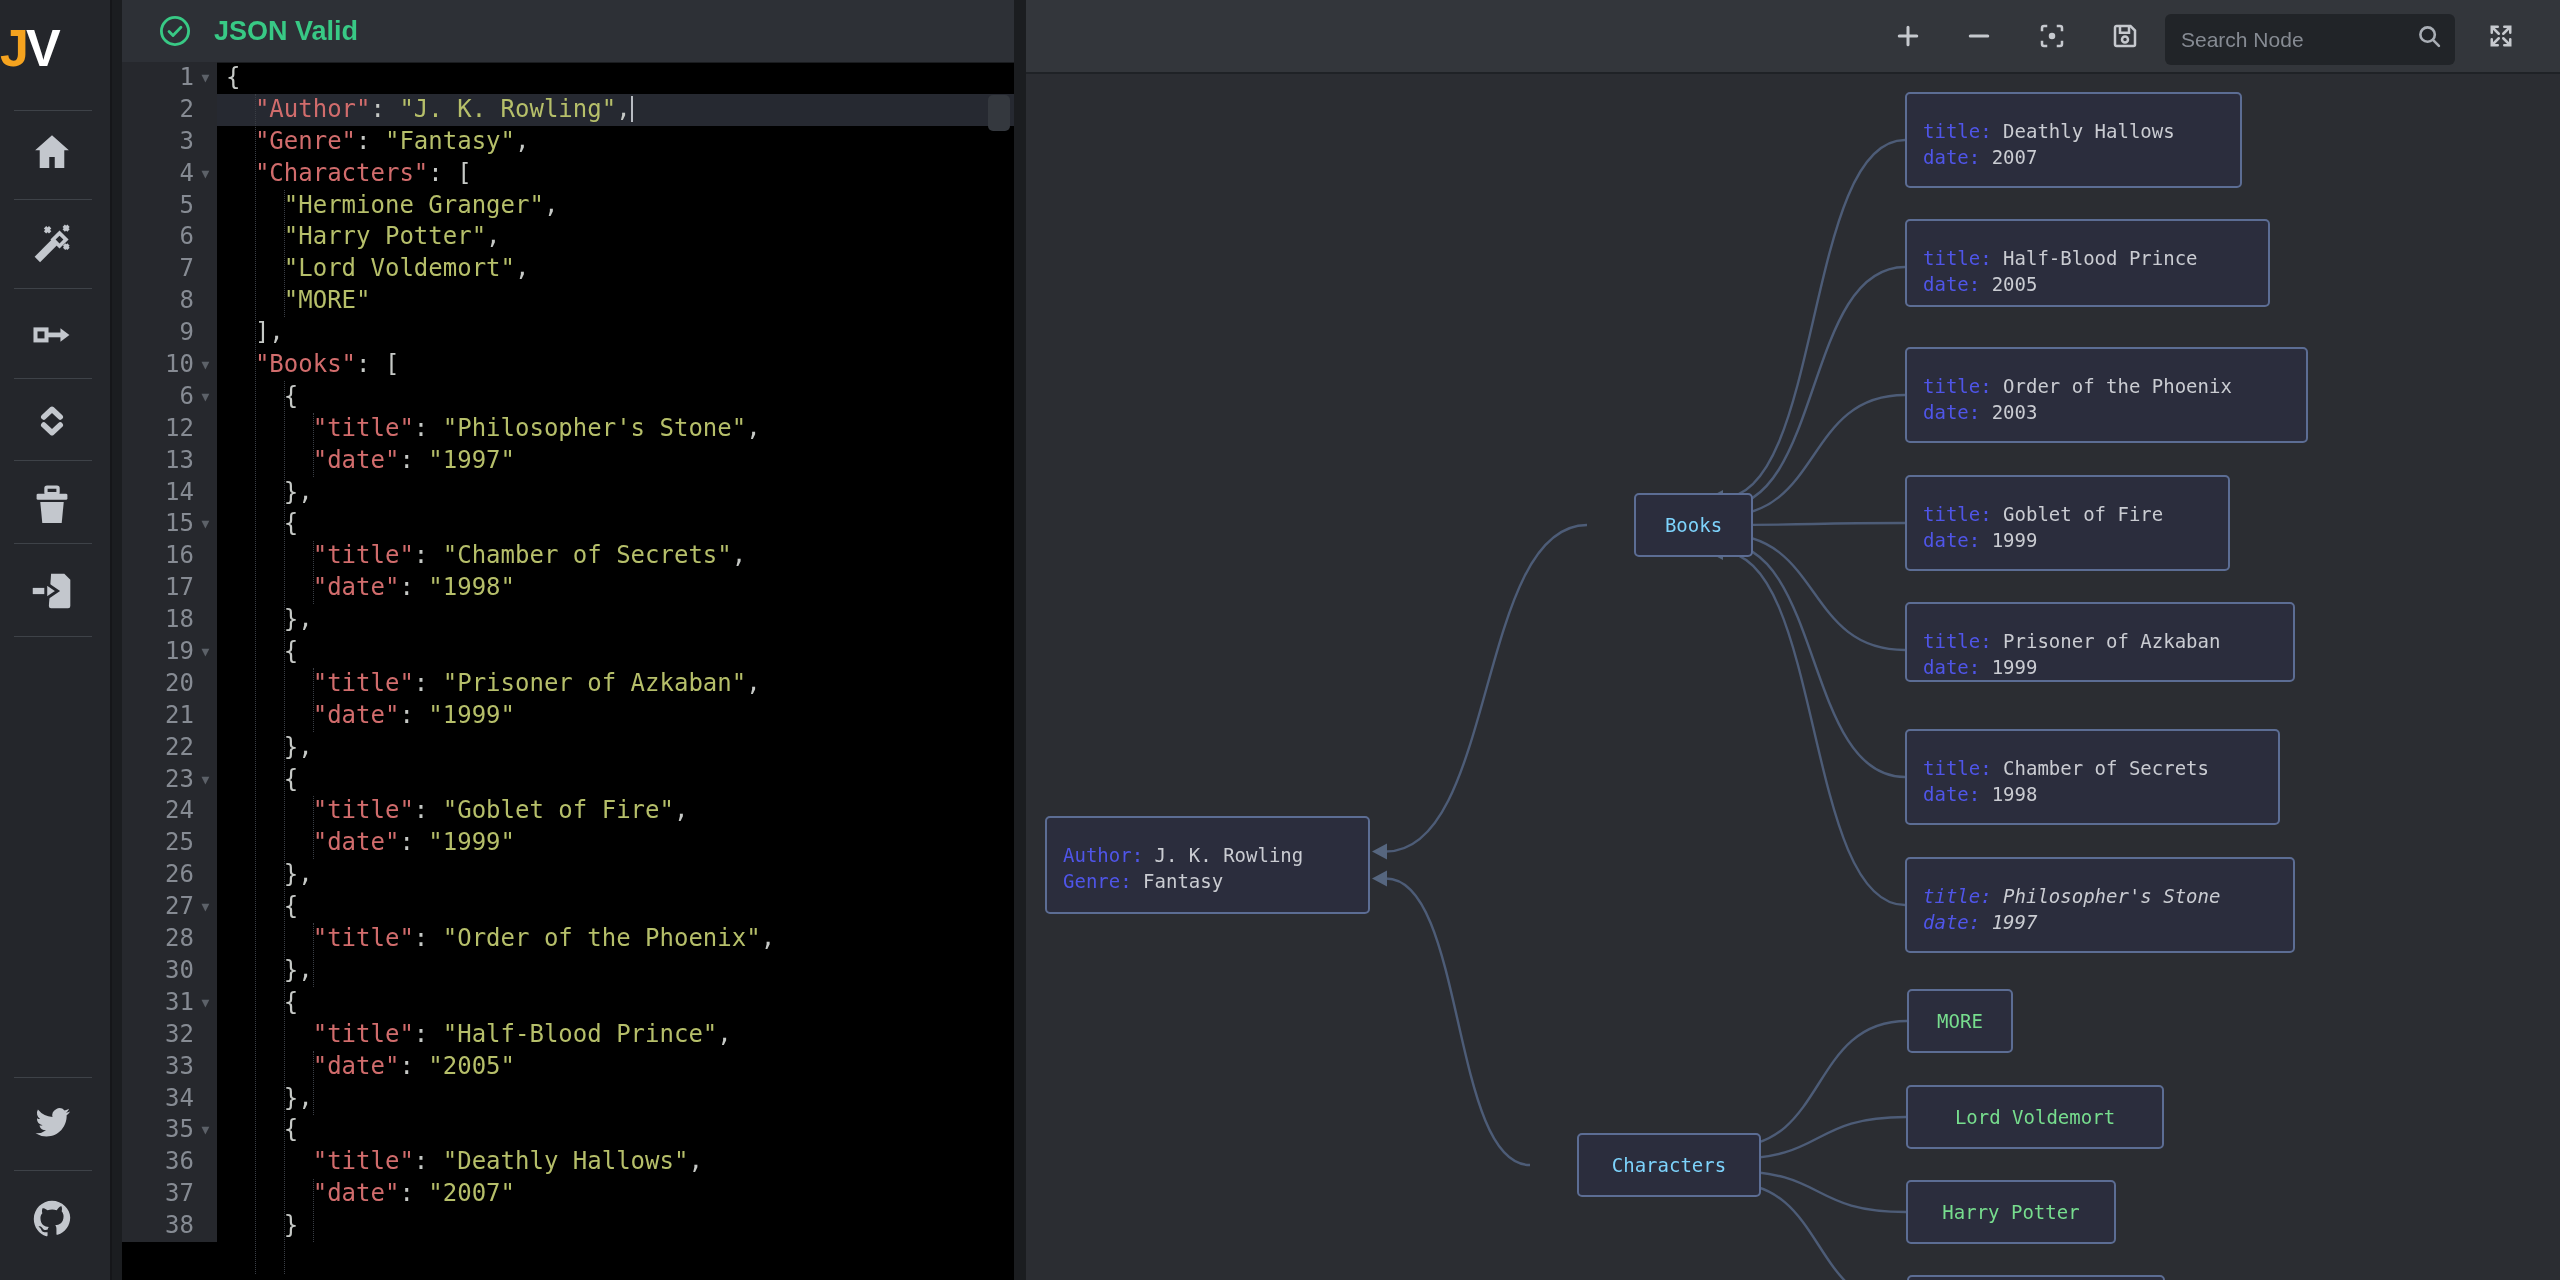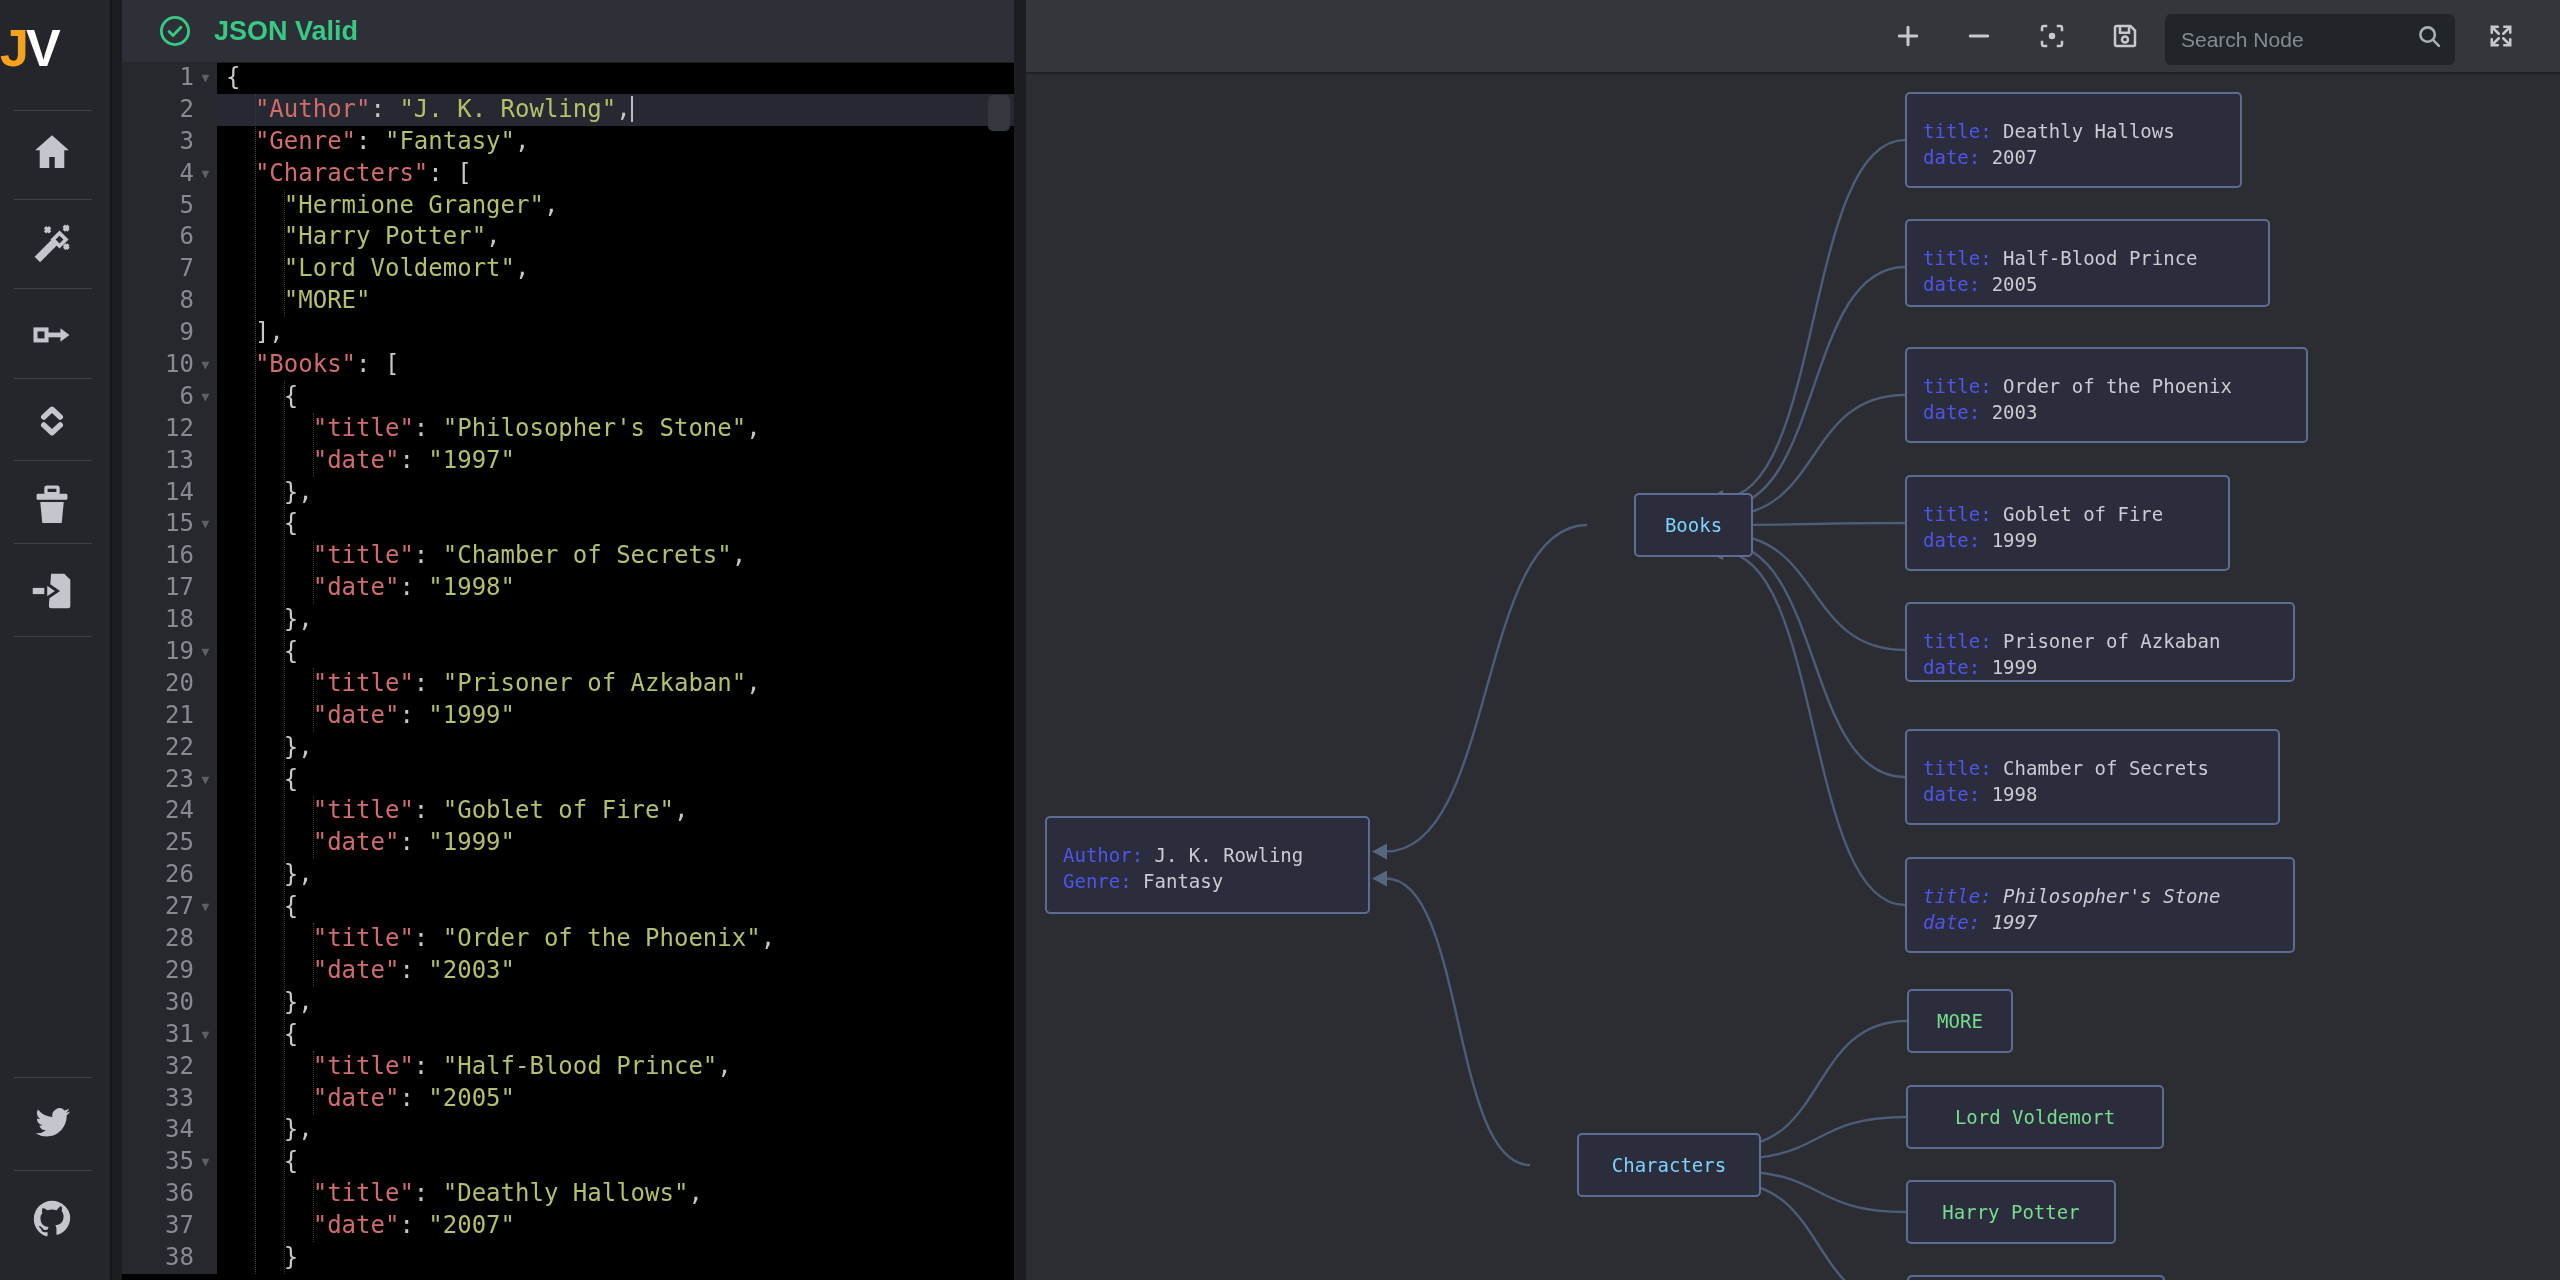--- a/index.html
+++ b/index.html
@@ -156,21 +156,20 @@
         <div class="row"><span class="gut"><span class="gnum">19</span><span class="gfold">▼</span></span><span class="txt" style="padding-left: 66.8px;"><span class="tk-pun">{</span></span></div>
         <div class="row"><span class="gut"><span class="gnum">20</span><span class="gfold"></span></span><span class="txt" style="padding-left: 95.7px;"><span class="tk-key">"title"</span><span class="tk-pun">: </span><span class="tk-str">"Prisoner of Azkaban"</span><span class="tk-pun">,</span></span></div>
         <div class="row"><span class="gut"><span class="gnum">21</span><span class="gfold"></span></span><span class="txt" style="padding-left: 95.7px;"><span class="tk-key">"date"</span><span class="tk-pun">: </span><span class="tk-str">"1999"</span></span></div>
         <div class="row"><span class="gut"><span class="gnum">22</span><span class="gfold"></span></span><span class="txt" style="padding-left: 66.8px;"><span class="tk-pun">},</span></span></div>
         <div class="row"><span class="gut"><span class="gnum">23</span><span class="gfold">▼</span></span><span class="txt" style="padding-left: 66.8px;"><span class="tk-pun">{</span></span></div>
         <div class="row"><span class="gut"><span class="gnum">24</span><span class="gfold"></span></span><span class="txt" style="padding-left: 95.7px;"><span class="tk-key">"title"</span><span class="tk-pun">: </span><span class="tk-str">"Goblet of Fire"</span><span class="tk-pun">,</span></span></div>
         <div class="row"><span class="gut"><span class="gnum">25</span><span class="gfold"></span></span><span class="txt" style="padding-left: 95.7px;"><span class="tk-key">"date"</span><span class="tk-pun">: </span><span class="tk-str">"1999"</span></span></div>
         <div class="row"><span class="gut"><span class="gnum">26</span><span class="gfold"></span></span><span class="txt" style="padding-left: 66.8px;"><span class="tk-pun">},</span></span></div>
         <div class="row"><span class="gut"><span class="gnum">27</span><span class="gfold">▼</span></span><span class="txt" style="padding-left: 66.8px;"><span class="tk-pun">{</span></span></div>
         <div class="row"><span class="gut"><span class="gnum">28</span><span class="gfold"></span></span><span class="txt" style="padding-left: 95.7px;"><span class="tk-key">"title"</span><span class="tk-pun">: </span><span class="tk-str">"Order of the Phoenix"</span><span class="tk-pun">,</span></span></div>
-        <div class="row"><span class="gut"><span class="gnum">29</span><span class="gfold"></span></span><span class="txt" style="padding-left: 95.7px;"><span class="tk-key">"date"</span><span class="tk-pun">: </span><span class="tk-str">"2003"</span></span></div>
         <div class="row"><span class="gut"><span class="gnum">30</span><span class="gfold"></span></span><span class="txt" style="padding-left: 66.8px;"><span class="tk-pun">},</span></span></div>
         <div class="row"><span class="gut"><span class="gnum">31</span><span class="gfold">▼</span></span><span class="txt" style="padding-left: 66.8px;"><span class="tk-pun">{</span></span></div>
         <div class="row"><span class="gut"><span class="gnum">32</span><span class="gfold"></span></span><span class="txt" style="padding-left: 95.7px;"><span class="tk-key">"title"</span><span class="tk-pun">: </span><span class="tk-str">"Half-Blood Prince"</span><span class="tk-pun">,</span></span></div>
         <div class="row"><span class="gut"><span class="gnum">33</span><span class="gfold"></span></span><span class="txt" style="padding-left: 95.7px;"><span class="tk-key">"date"</span><span class="tk-pun">: </span><span class="tk-str">"2005"</span></span></div>
         <div class="row"><span class="gut"><span class="gnum">34</span><span class="gfold"></span></span><span class="txt" style="padding-left: 66.8px;"><span class="tk-pun">},</span></span></div>
         <div class="row"><span class="gut"><span class="gnum">35</span><span class="gfold">▼</span></span><span class="txt" style="padding-left: 66.8px;"><span class="tk-pun">{</span></span></div>
         <div class="row"><span class="gut"><span class="gnum">36</span><span class="gfold"></span></span><span class="txt" style="padding-left: 95.7px;"><span class="tk-key">"title"</span><span class="tk-pun">: </span><span class="tk-str">"Deathly Hallows"</span><span class="tk-pun">,</span></span></div>
         <div class="row"><span class="gut"><span class="gnum">37</span><span class="gfold"></span></span><span class="txt" style="padding-left: 95.7px;"><span class="tk-key">"date"</span><span class="tk-pun">: </span><span class="tk-str">"2007"</span></span></div>
         <div class="row"><span class="gut"><span class="gnum">38</span><span class="gfold"></span></span><span class="txt" style="padding-left: 66.8px;"><span class="tk-pun">}</span></span></div>
       </div>

